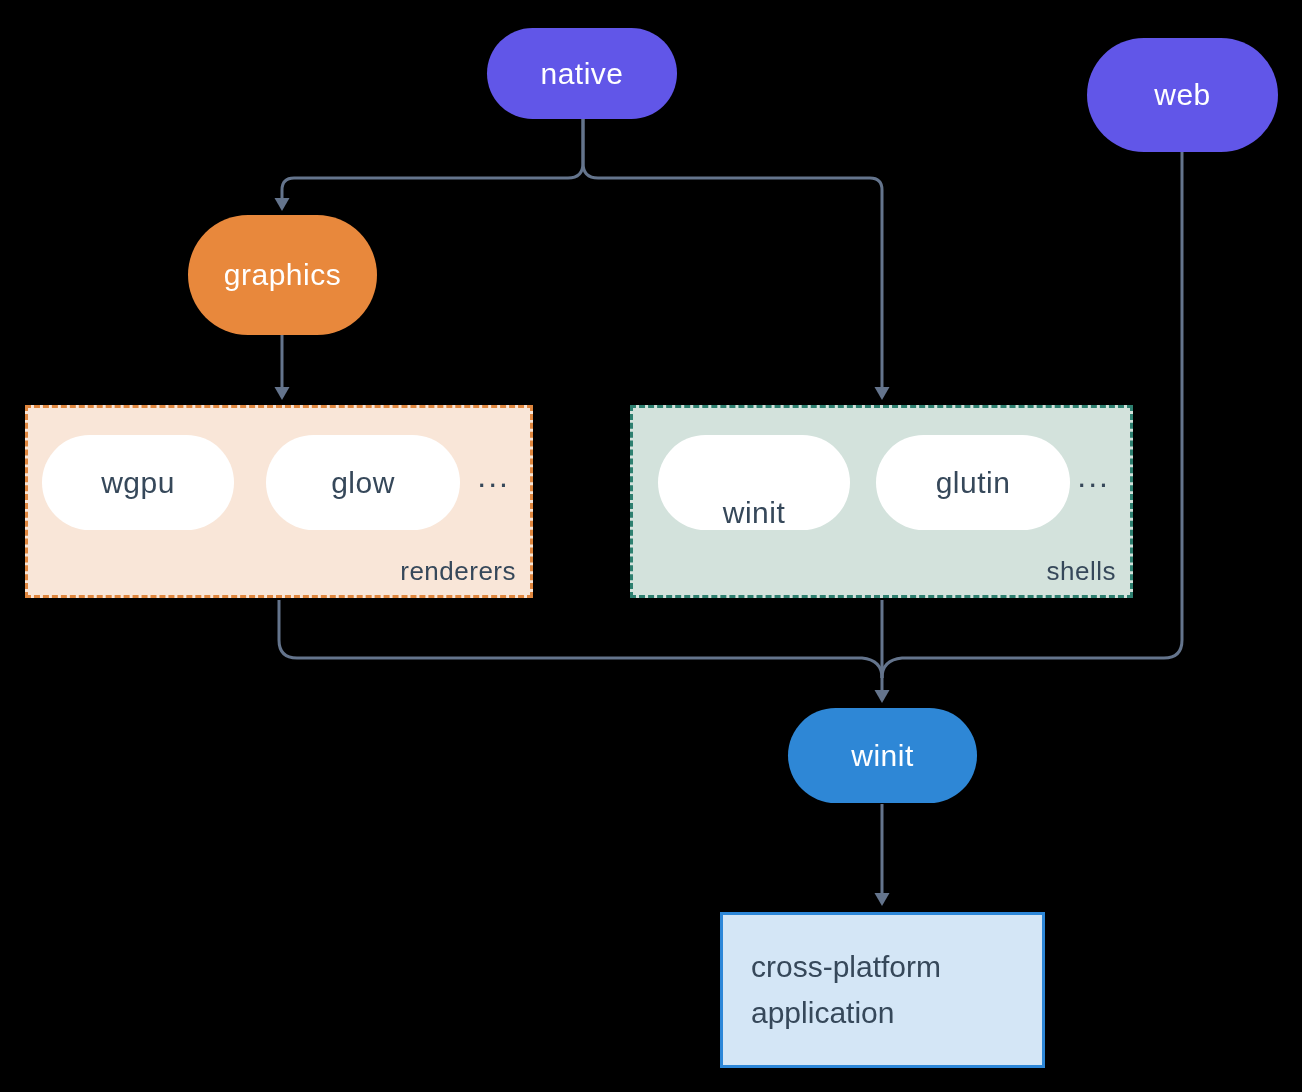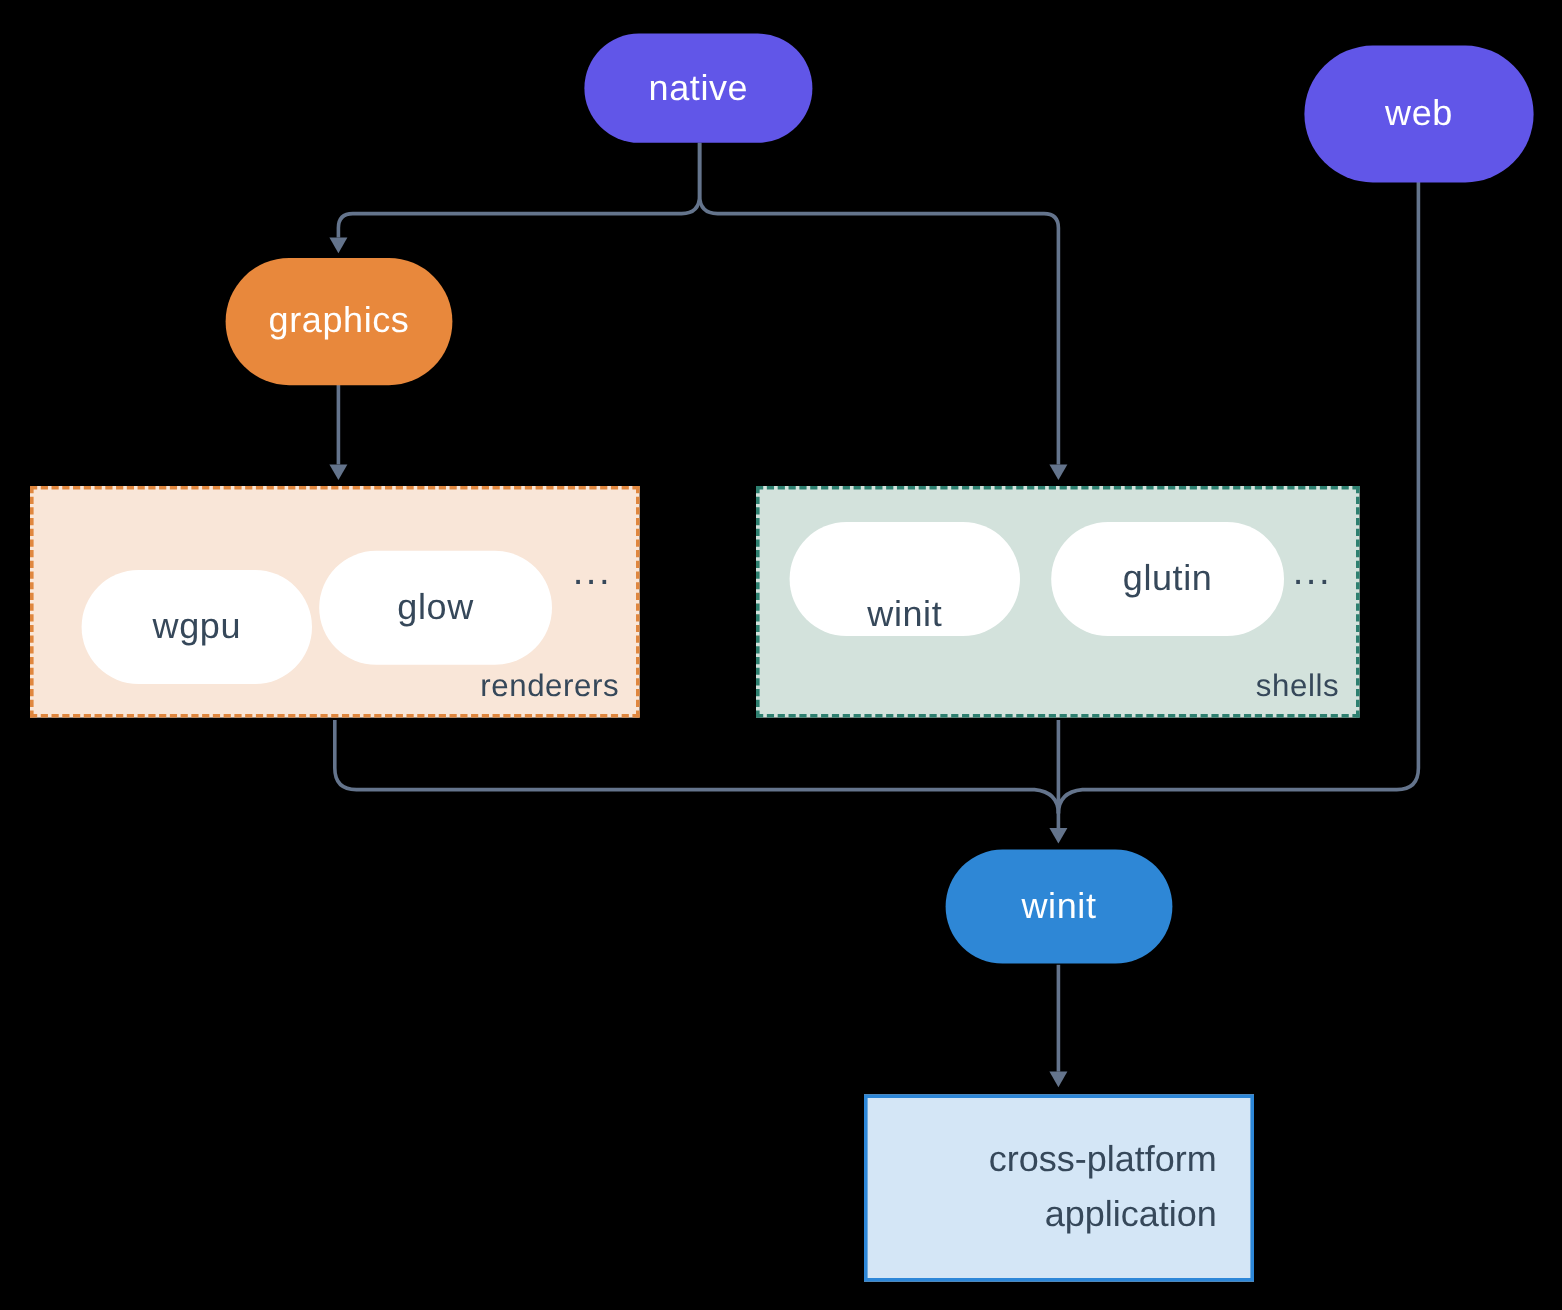--- a/index.html
+++ b/index.html
@@ -39,32 +39,32 @@
     position: absolute; right: 20px; top: 50px; font-size: 32px;
     color: var(--dark-text); letter-spacing: 2px;
   }
   .group .group-label {
     position: absolute; right: 14px; bottom: 8px; font-size: 26px;
     color: var(--dark-text); letter-spacing: 0.5px;
   }
 
   #node-native   { left: 487px;  top: 28px;  width: 190px; height: 91px; }
   #node-web      { left: 1087px; top: 38px;  width: 191px; height: 114px; }
-  #node-graphics { left: 188px;  top: 215px; width: 189px; height: 106px; }
+  #node-graphics { left: 188px;  top: 215px; width: 189px; height: 120px; }
   #node-iced     { left: 788px;  top: 708px; width: 189px; height: 95px; }
 
-  #pill-wgpu   { left: 40px;  top: 27px; margin-top: 40px; }
-  #pill-glow   { left: 238px; top: 27px; width: 194px; margin-top: 24px; }
+  #pill-wgpu   { left: 14px;  top: 27px; }
+  #pill-glow   { left: 238px; top: 27px; width: 194px; }
   #pill-winit  { left: 25px;  top: 27px; align-items: flex-end; }
   #pill-glutin { left: 243px; top: 27px; width: 194px; }
 
   .app-box {
     position: absolute; left: 720px; top: 912px; width: 325px; height: 156px;
     background: var(--app-bg); border: 3px solid var(--app-border);
-    display: flex; align-items: center; justify-content: center; text-align: right;
+    display: flex; align-items: center; justify-content: center; text-align: left;
     color: var(--dark-text); font-size: 30px; line-height: 1.55; padding: 0 28px;
   }
 </style>
 </head>
 <body>
 
 <div class="stage">
 
   <svg class="edges" viewBox="0 0 1302 1092" xmlns="http://www.w3.org/2000/svg" aria-hidden="true">
 

